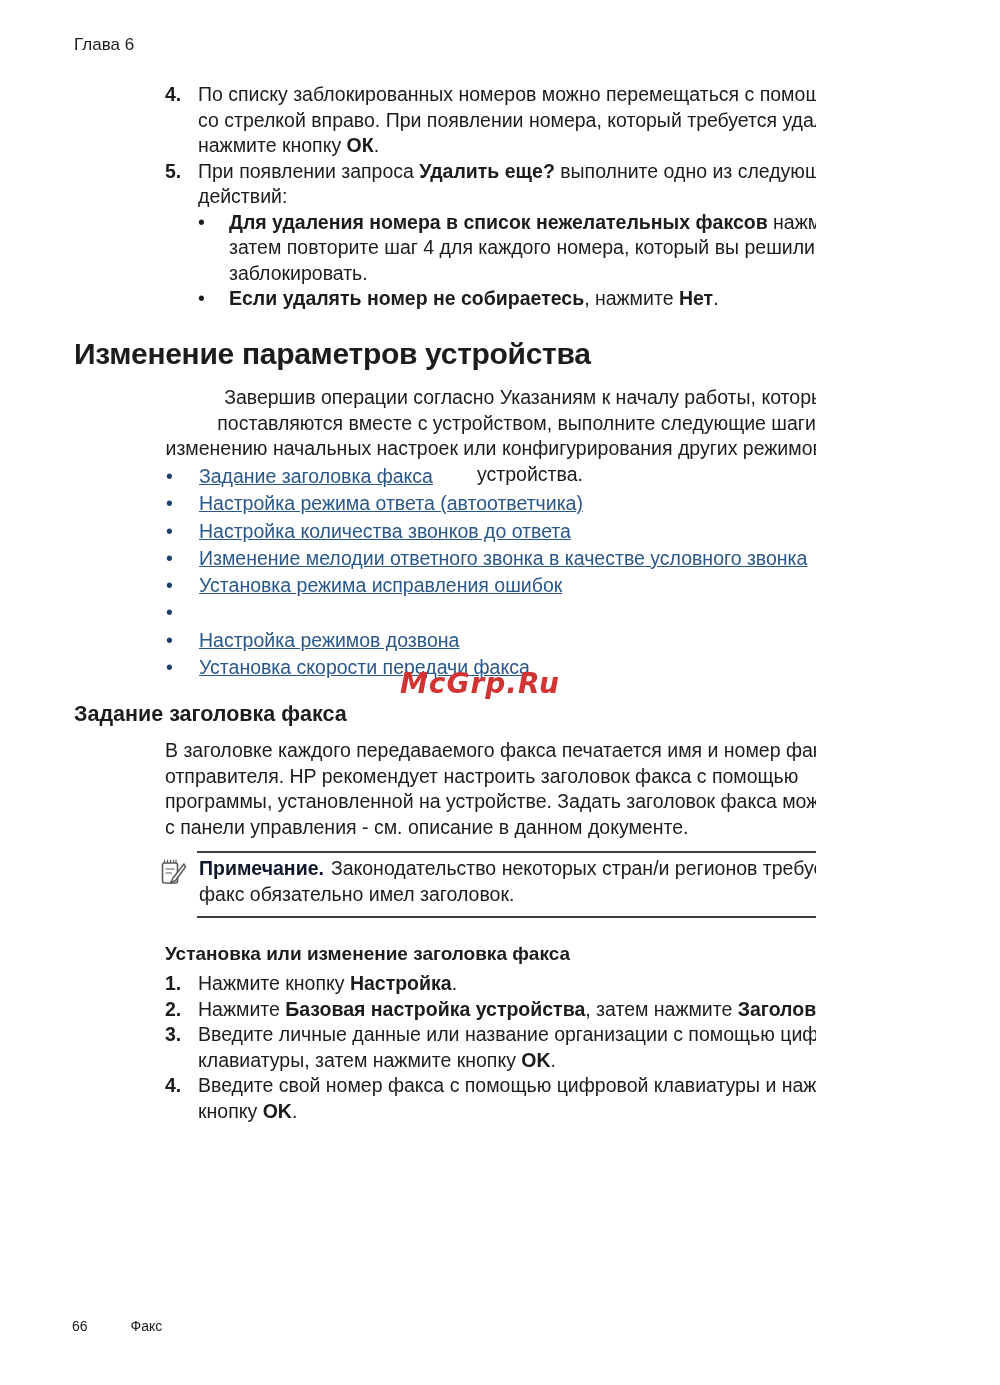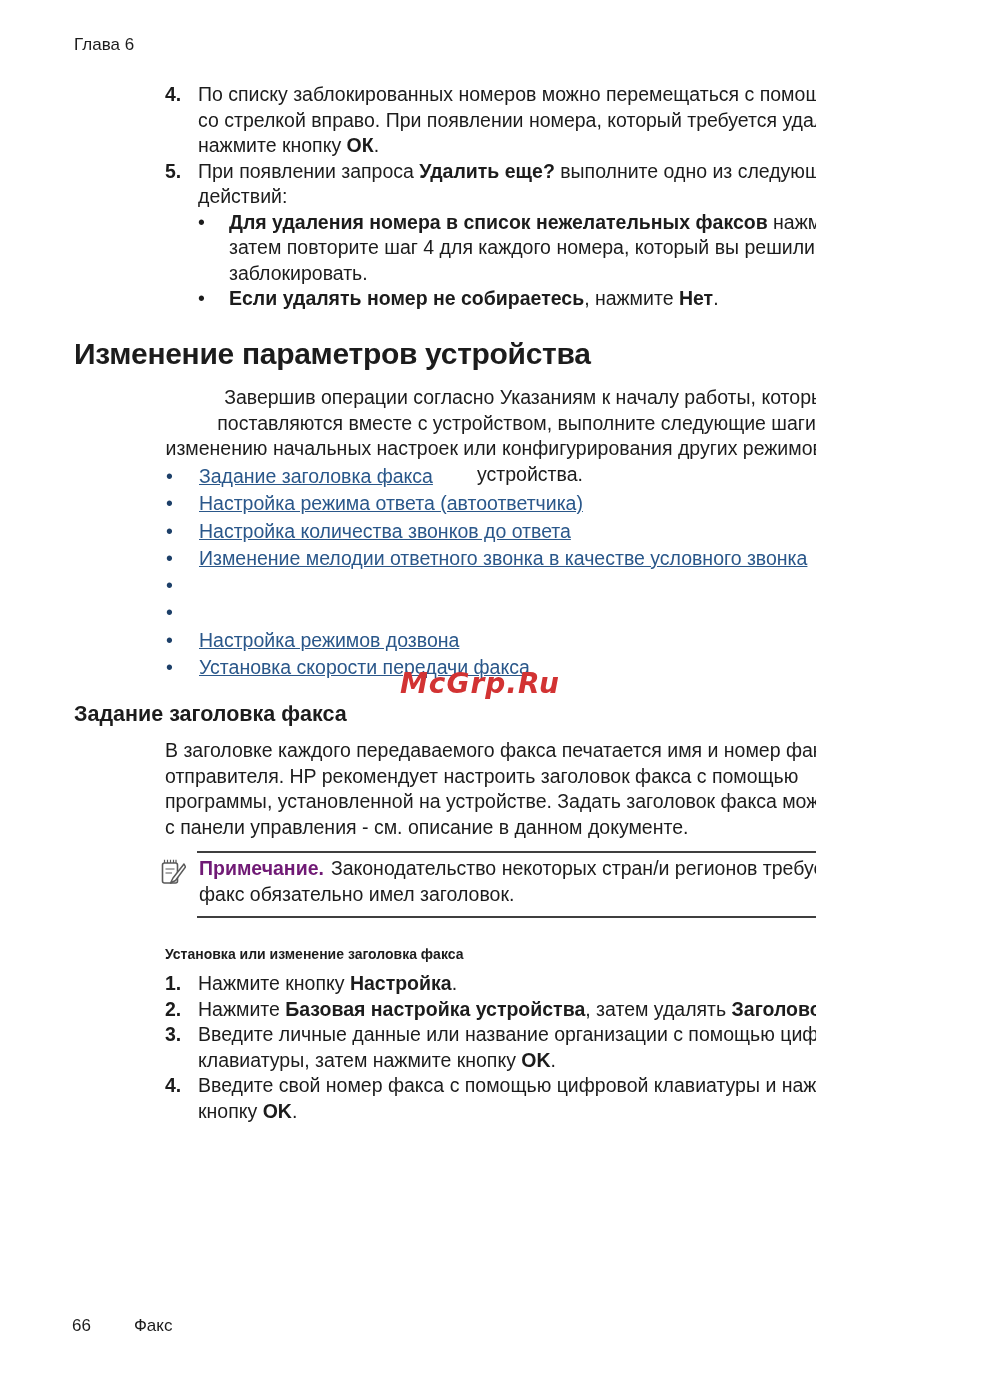--- a/index.html
+++ b/index.html
@@ -38,26 +38,26 @@
 
   .h2 { left:74px; top:701px; font-size:21.5px; line-height:27px; font-weight:bold; }
   .body2 { left:165px; top:738px; width:745px; }
 
   .note {
     left:197px; top:851px; width:711px;
     border-top:2px solid #3f3f3f; border-bottom:2px solid #3f3f3f;
     padding:3px 2px 9px 2px;
   }
   .note-icon { position:absolute; left:-37px; top:5px; }
-  .note-label { color:#701a75; font-weight:bold; margin-right:7px; }
+  .note-label { color:#0f172a; font-weight:bold; margin-right:7px; }
 
-  .h3 { left:165px; top:941px; font-size:14px; line-height:26px; font-weight:bold; }
+  .h3 { left:165px; top:941px; font-size:19px; line-height:26px; font-weight:bold; }
   .steps-bottom { top:971px; }
 
-  .footer { left:72px; top:1315px; font-size:17px; line-height:22px; }
+  .footer { left:72px; top:1315px; font-size:14px; line-height:22px; }
   .footer-label { margin-left:43px; }
 </style>
 </head>
 <body>
 
 <div class="page">
 
   <div class="abs chapter">Глава 6</div>
 
   <div class="abs list-block" style="top:82px;">
@@ -96,20 +96,21 @@
     <li>
       <span class="toc-dot">•</span>
       <a>Настройка количества звонков до ответа</a>
     </li>
     <li>
       <span class="toc-dot">•</span>
       <a>Изменение мелодии ответного звонка в качестве условного звонка</a>
     </li>
     <li>
       <span class="toc-dot">•</span>
+      <a>Установка режима исправления ошибок</a>
     </li>
     <li>
       <span class="toc-dot">•</span>
     </li>
     <li>
       <span class="toc-dot">•</span>
       <a>Настройка режимов дозвона</a>
     </li>
     <li>
       <span class="toc-dot">•</span>
@@ -136,21 +137,21 @@
 
   <h3 class="abs h3">Установка или изменение заголовка факса</h3>
 
   <div class="abs list-block steps-bottom">
     <div class="num-row">
       <span class="num">1.</span>
       <span class="row-text"><span>Нажмите кнопку </span><b>Настройка</b><span>.</span></span>
     </div>
     <div class="num-row">
       <span class="num">2.</span>
-      <span class="row-text"><span>Нажмите </span><b>Базовая настройка устройства</b><span>, затем удалять </span><b>Заголовок факса</b><span>.</span></span>
+      <span class="row-text"><span>Нажмите </span><b>Базовая настройка устройства</b><span>, затем нажмите </span><b>Заголовок факса</b><span>.</span></span>
     </div>
     <div class="num-row">
       <span class="num">3.</span>
       <span class="row-text"><span>Введите личные данные или название организации с помощью цифровой клавиатуры, затем нажмите кнопку </span><b>OK</b><span>.</span></span>
     </div>
     <div class="num-row">
       <span class="num">4.</span>
       <span class="row-text"><span>Введите свой номер факса с помощью цифровой клавиатуры и нажмите кнопку </span><b>OK</b><span>.</span></span>
     </div>
   </div>

